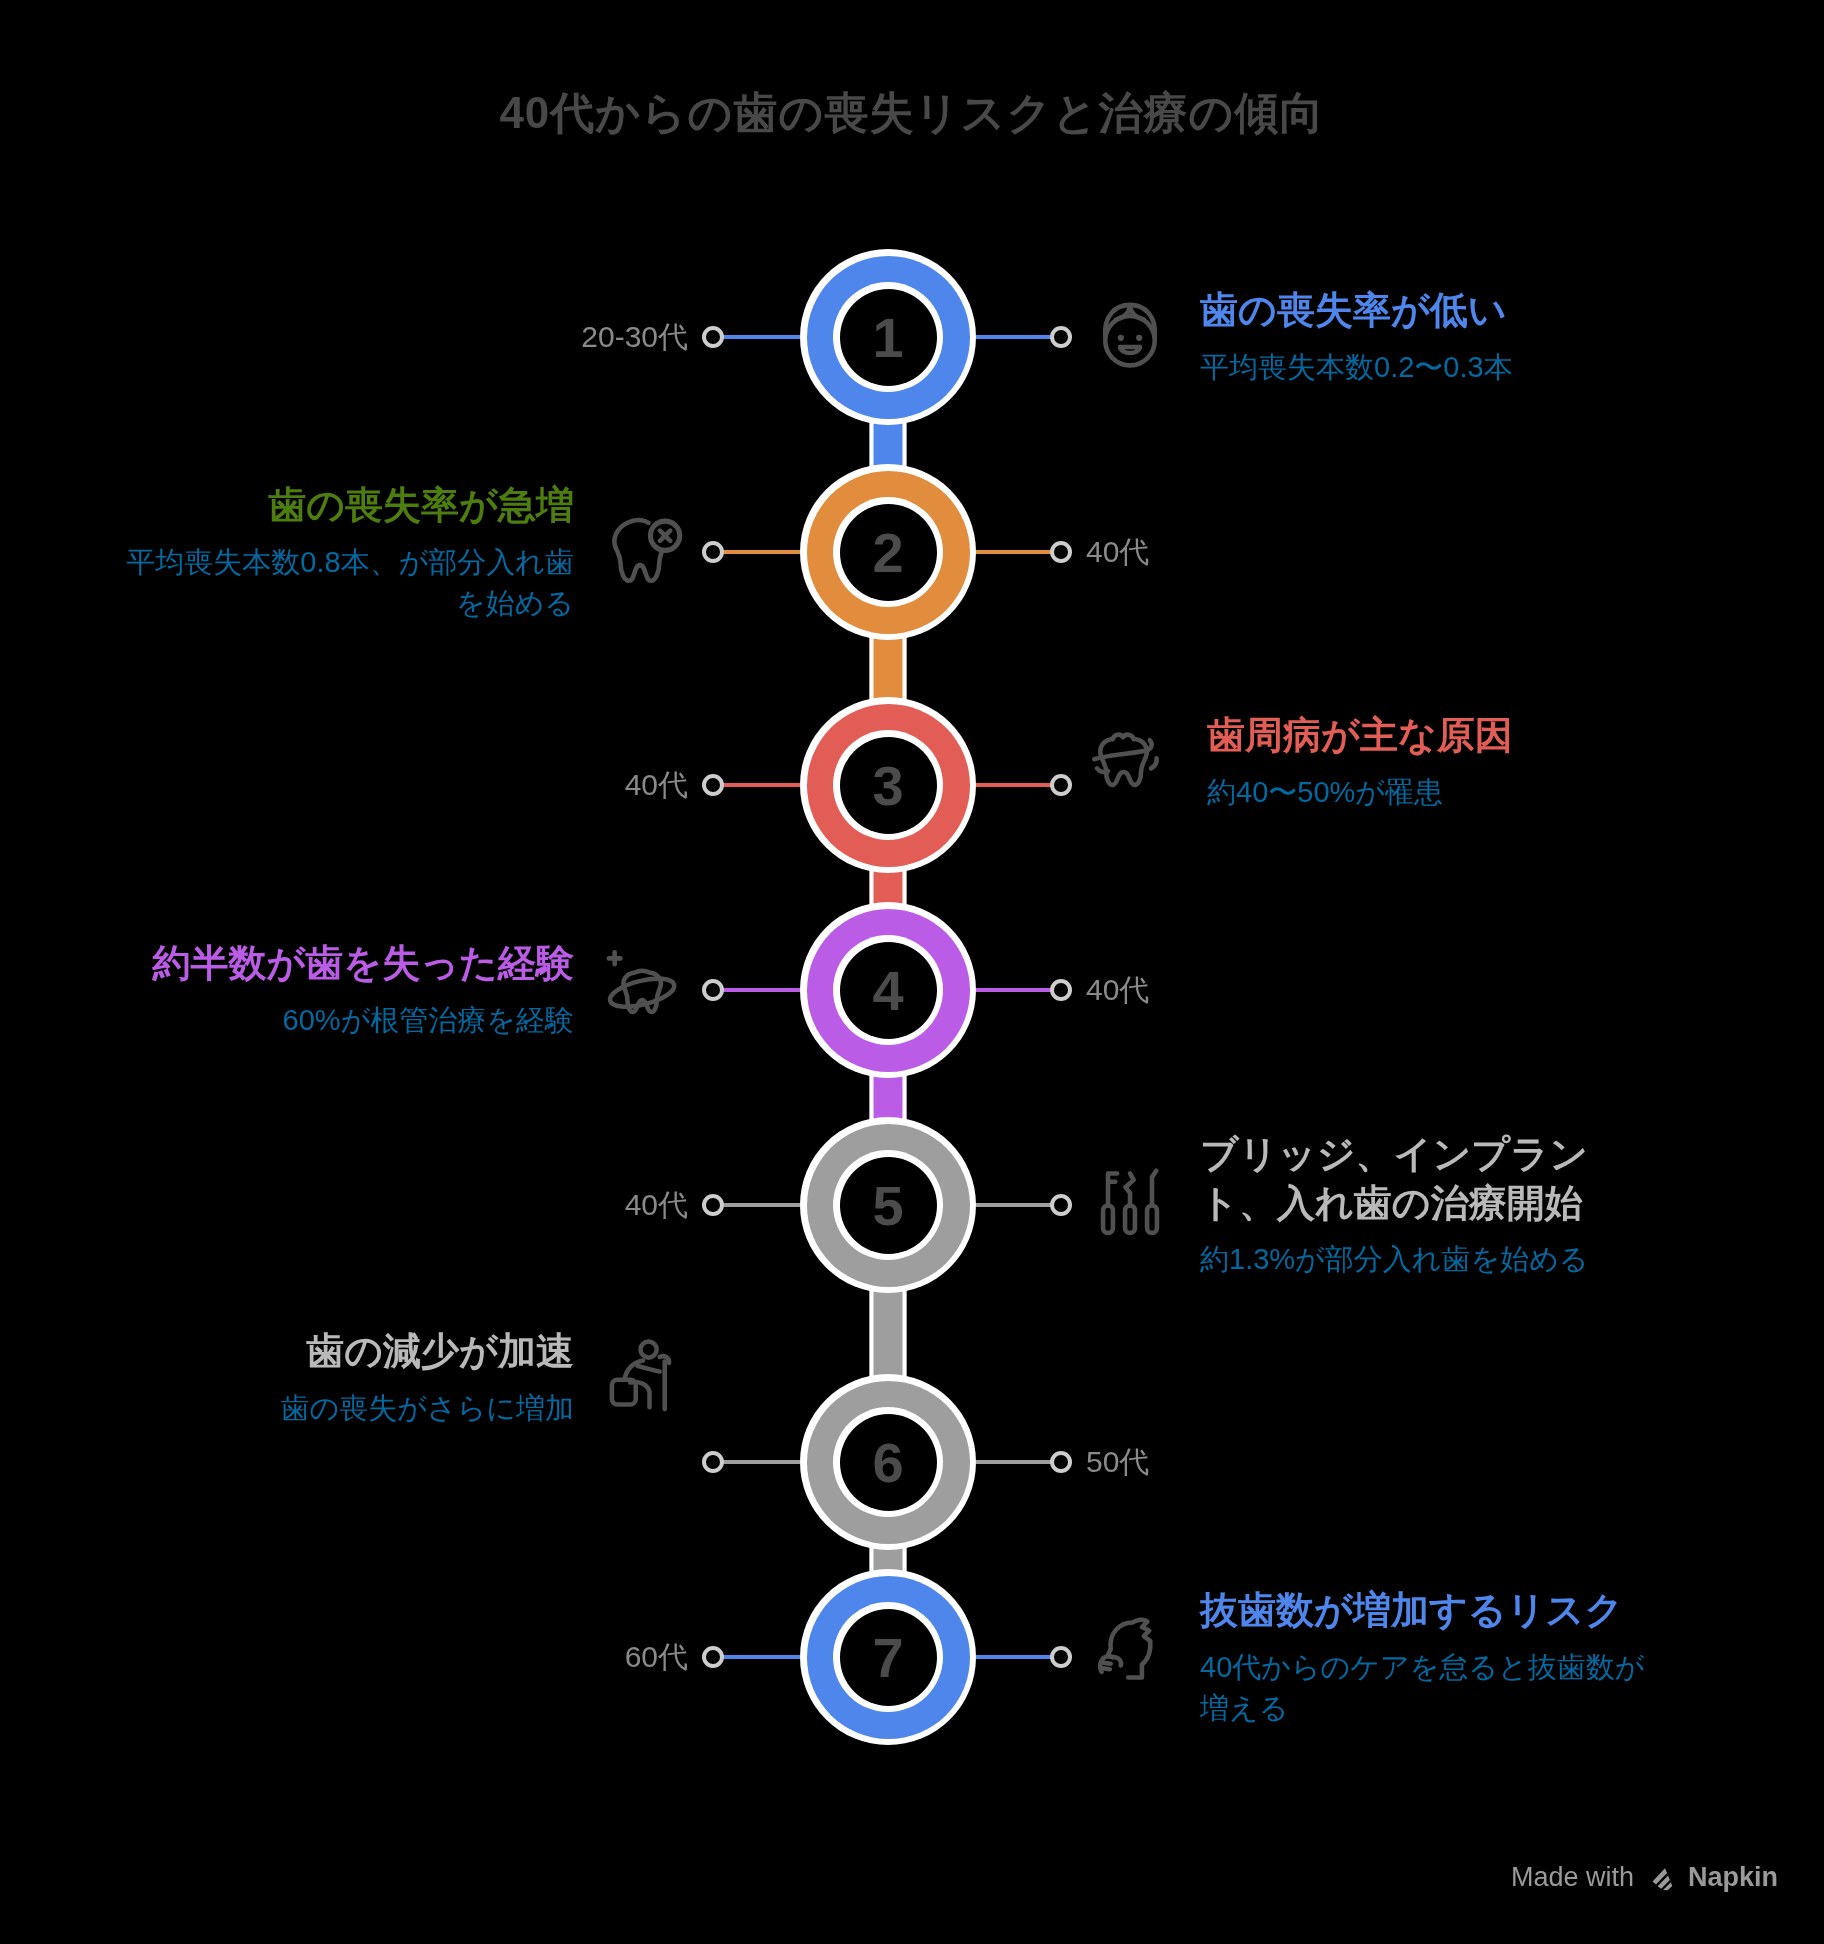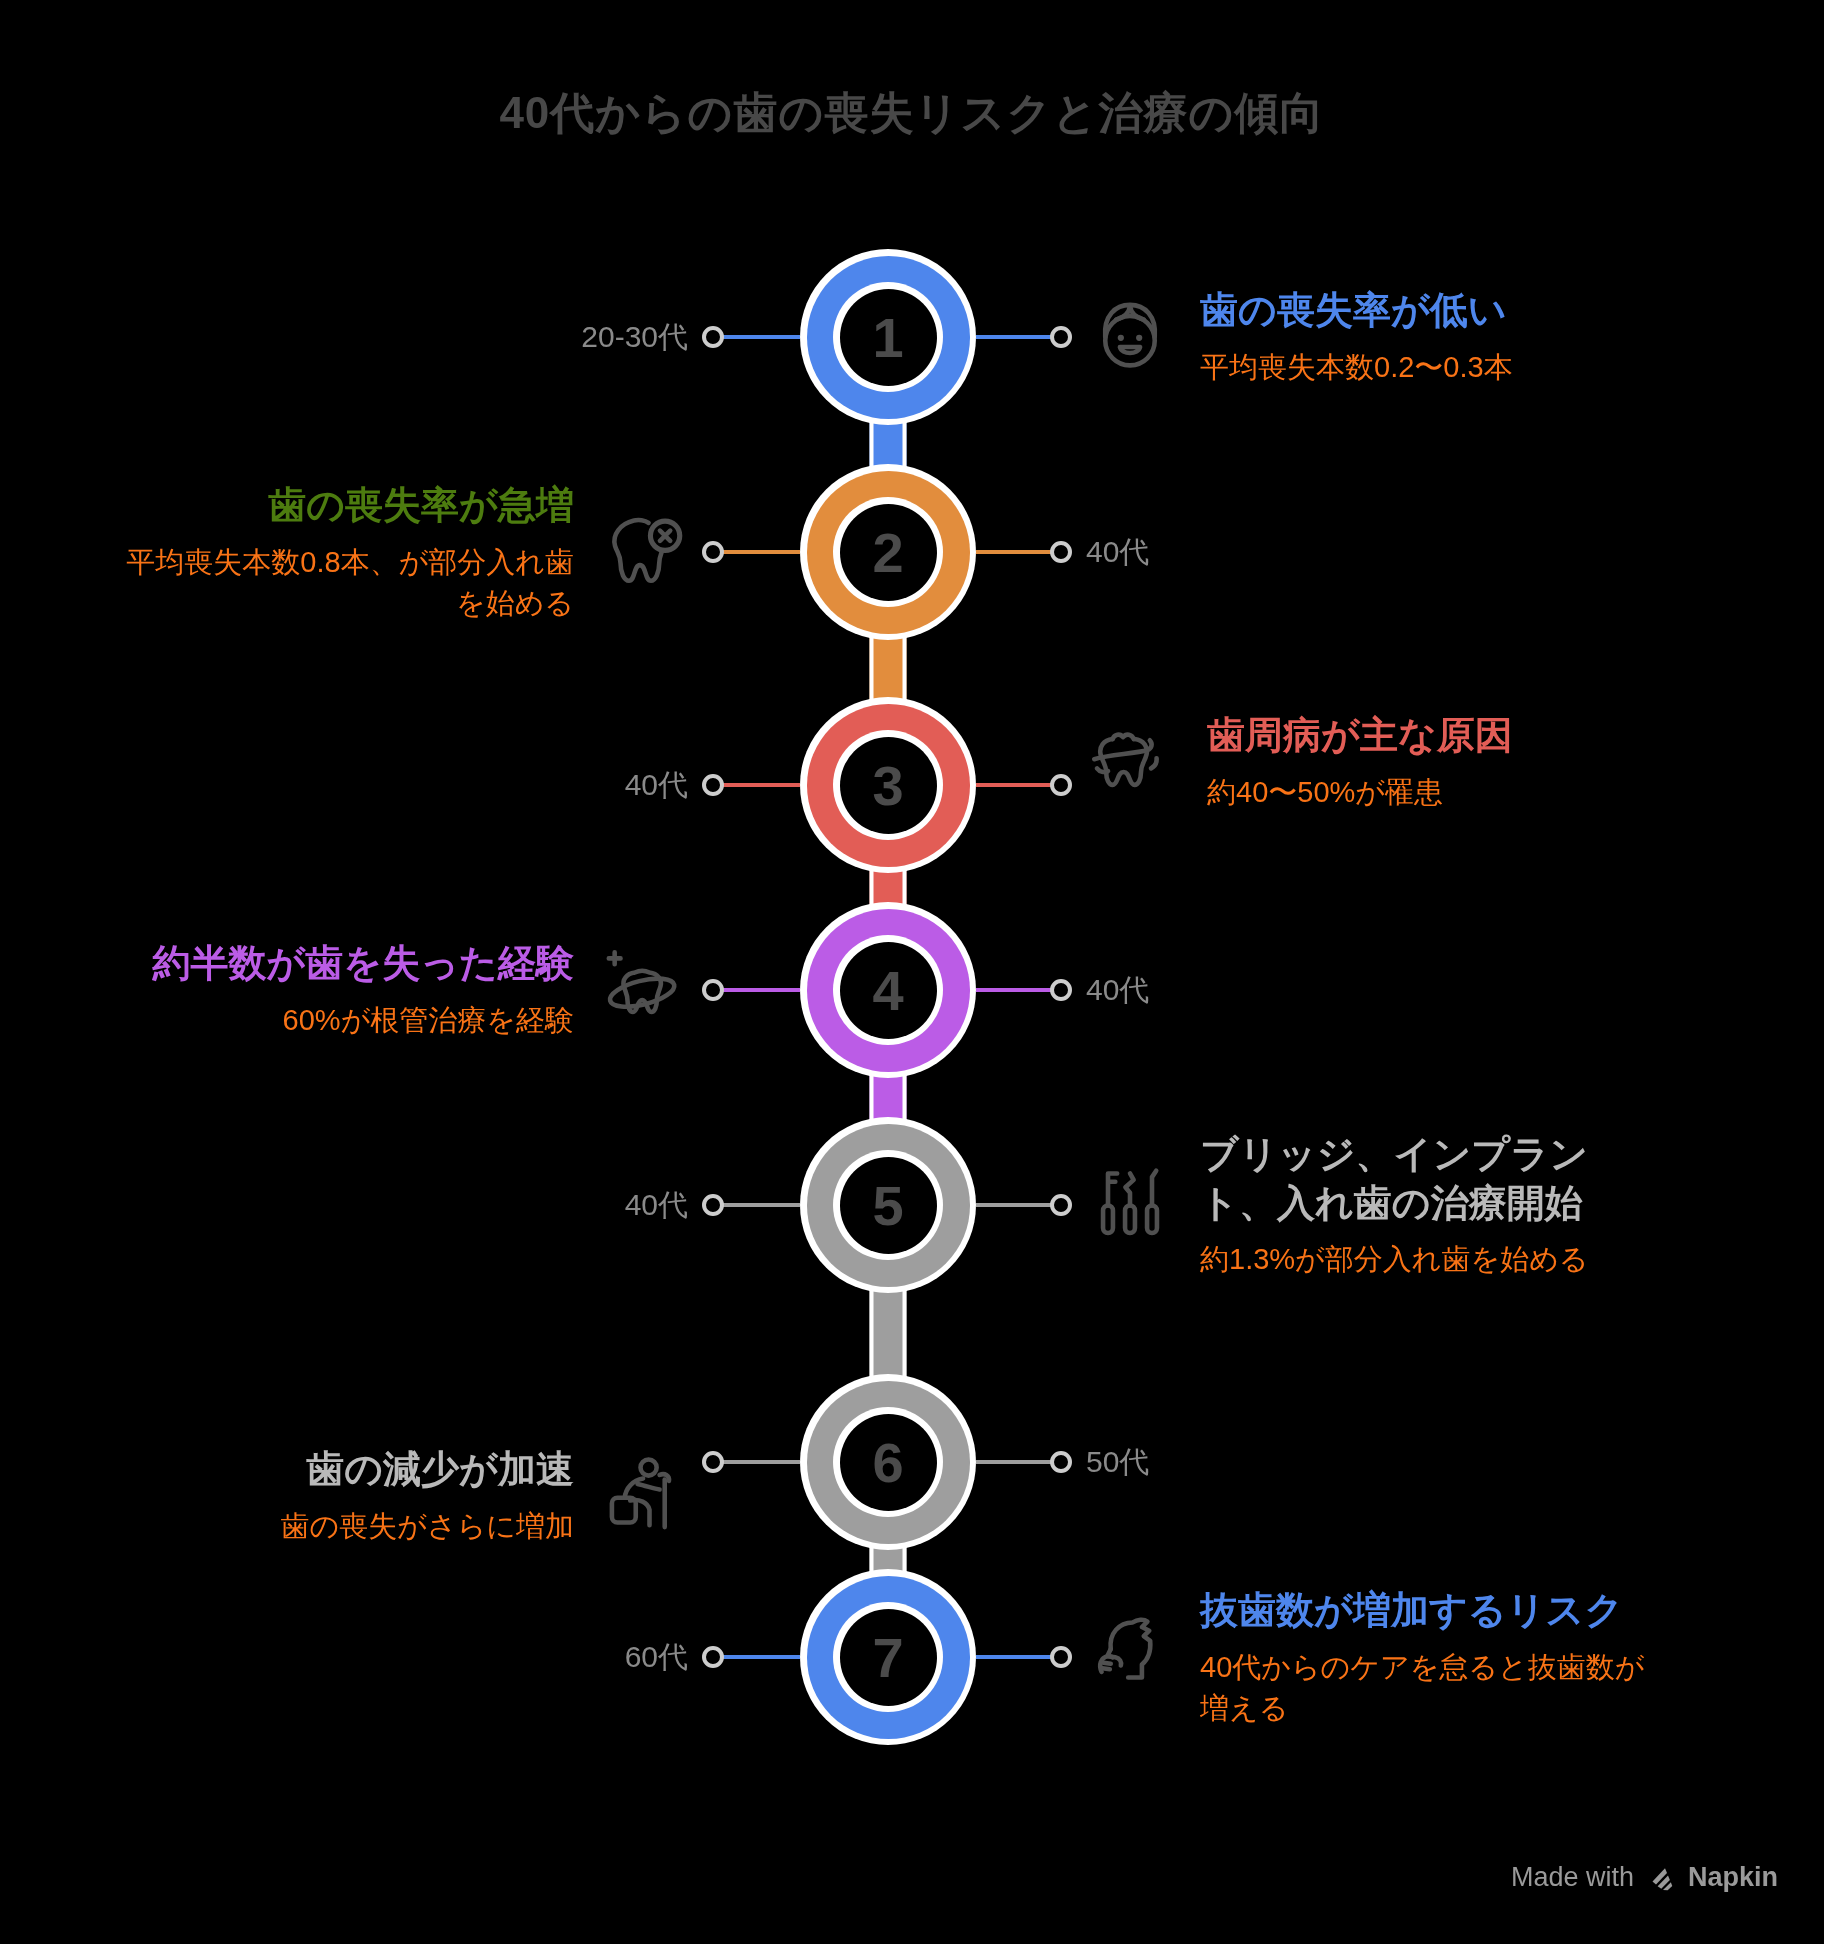--- a/index.html
+++ b/index.html
@@ -26,21 +26,21 @@
   .age{position:absolute;transform:translateY(-50%);font-size:30px;color:#8a8a8a;white-space:nowrap;}
   .age.on-left{right:1136px;text-align:right;}
   .age.on-right{left:1086px;text-align:left;}
   
   .content{position:absolute;display:flex;align-items:center;gap:26px;transform:translateY(-50%);}
   .content.on-right{left:1086px;}
   .content.on-left{right:1136px;flex-direction:row-reverse;}
   .content.on-left .texts{text-align:right;}
   .texts{display:flex;flex-direction:column;justify-content:flex-end;}
   .n-title{font-size:38px;font-weight:700;line-height:1.28;}
-  .n-sub{font-size:29px;color:#f97316;line-height:1.42;margin-top:12px;}
+  .n-sub{font-size:29px;color:#0369a1;line-height:1.42;margin-top:12px;}
   .icon{width:88px;height:88px;flex:0 0 auto;}
   .icon *{stroke:#505050;stroke-width:2.5;fill:none;stroke-linecap:round;stroke-linejoin:round;}
   
   .footer{position:absolute;top:1862px;right:46px;display:flex;align-items:center;gap:12px;
       font-size:27px;color:#9a9a9a;}
   .footer .brand{font-weight:700;}
   .napkin-logo{width:30px;height:30px;}
   .napkin-logo *{fill:#9a9a9a;stroke:none;}
 </style>
 </head>
@@ -196,21 +196,21 @@
       <div class="node" style="top: 1462px;">
         <div class="ring" style="background: rgb(158, 158, 158);">
           <div class="core">
             <div class="inner">
               <span class="num">6</span>
             </div>
           </div>
         </div>
       </div>
       <div class="age on-right" style="top: 1462px;">50代</div>
-      <div class="content on-left" style="top: 1496px; text-decoration: underline;">
+      <div class="content on-left" style="top: 1378px; text-decoration: underline;">
         <span><svg class="icon" viewBox="0 0 48 48">
             <circle cx="26.5" cy="9.5" r="4.4"></circle>
             <rect x="6.5" y="26" width="13" height="13.5" rx="3"></rect>
             <path d="M13.5 26 C14 20.5 18 16.5 23.5 15.5"></path>
             <path d="M20.5 18.5 C25 19.5 29.5 21 32.5 21.5"></path>
             <path d="M32.5 13.5 C35.5 12.3 38 14 37.6 16.8"></path>
             <path d="M35.3 16 V42"></path>
             <path d="M16.5 27.5 C21.5 26.5 26 28.5 27 32.5 V41"></path>
           </svg></span>
         <div class="texts" style="width: 430px;">

